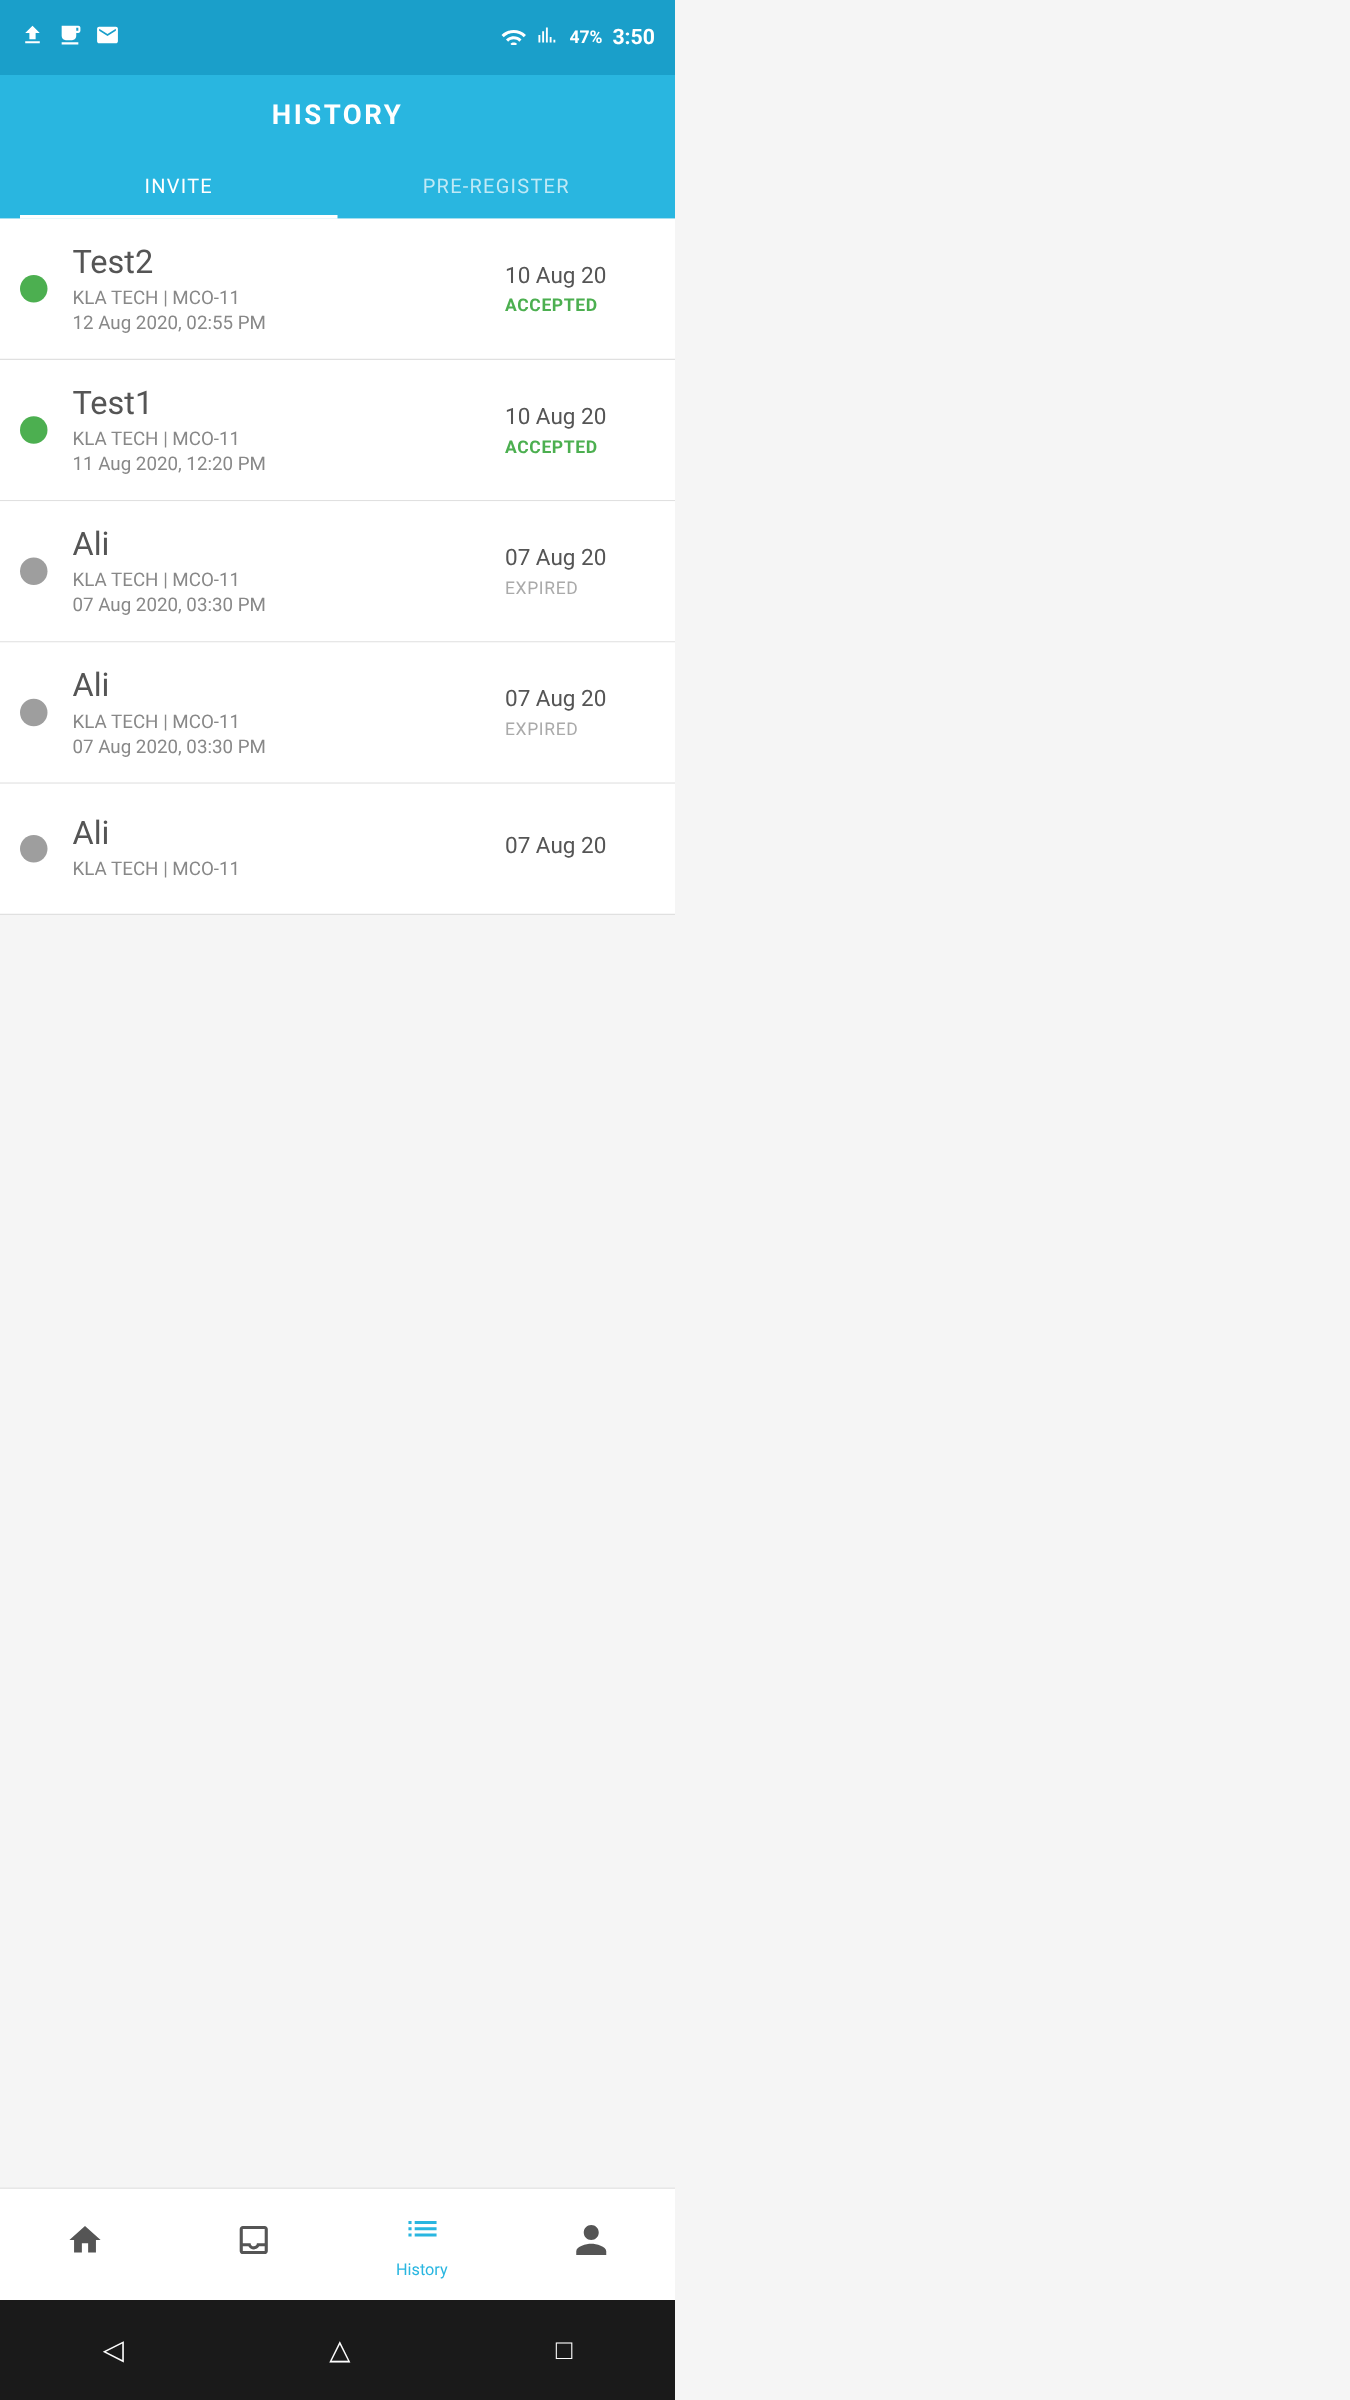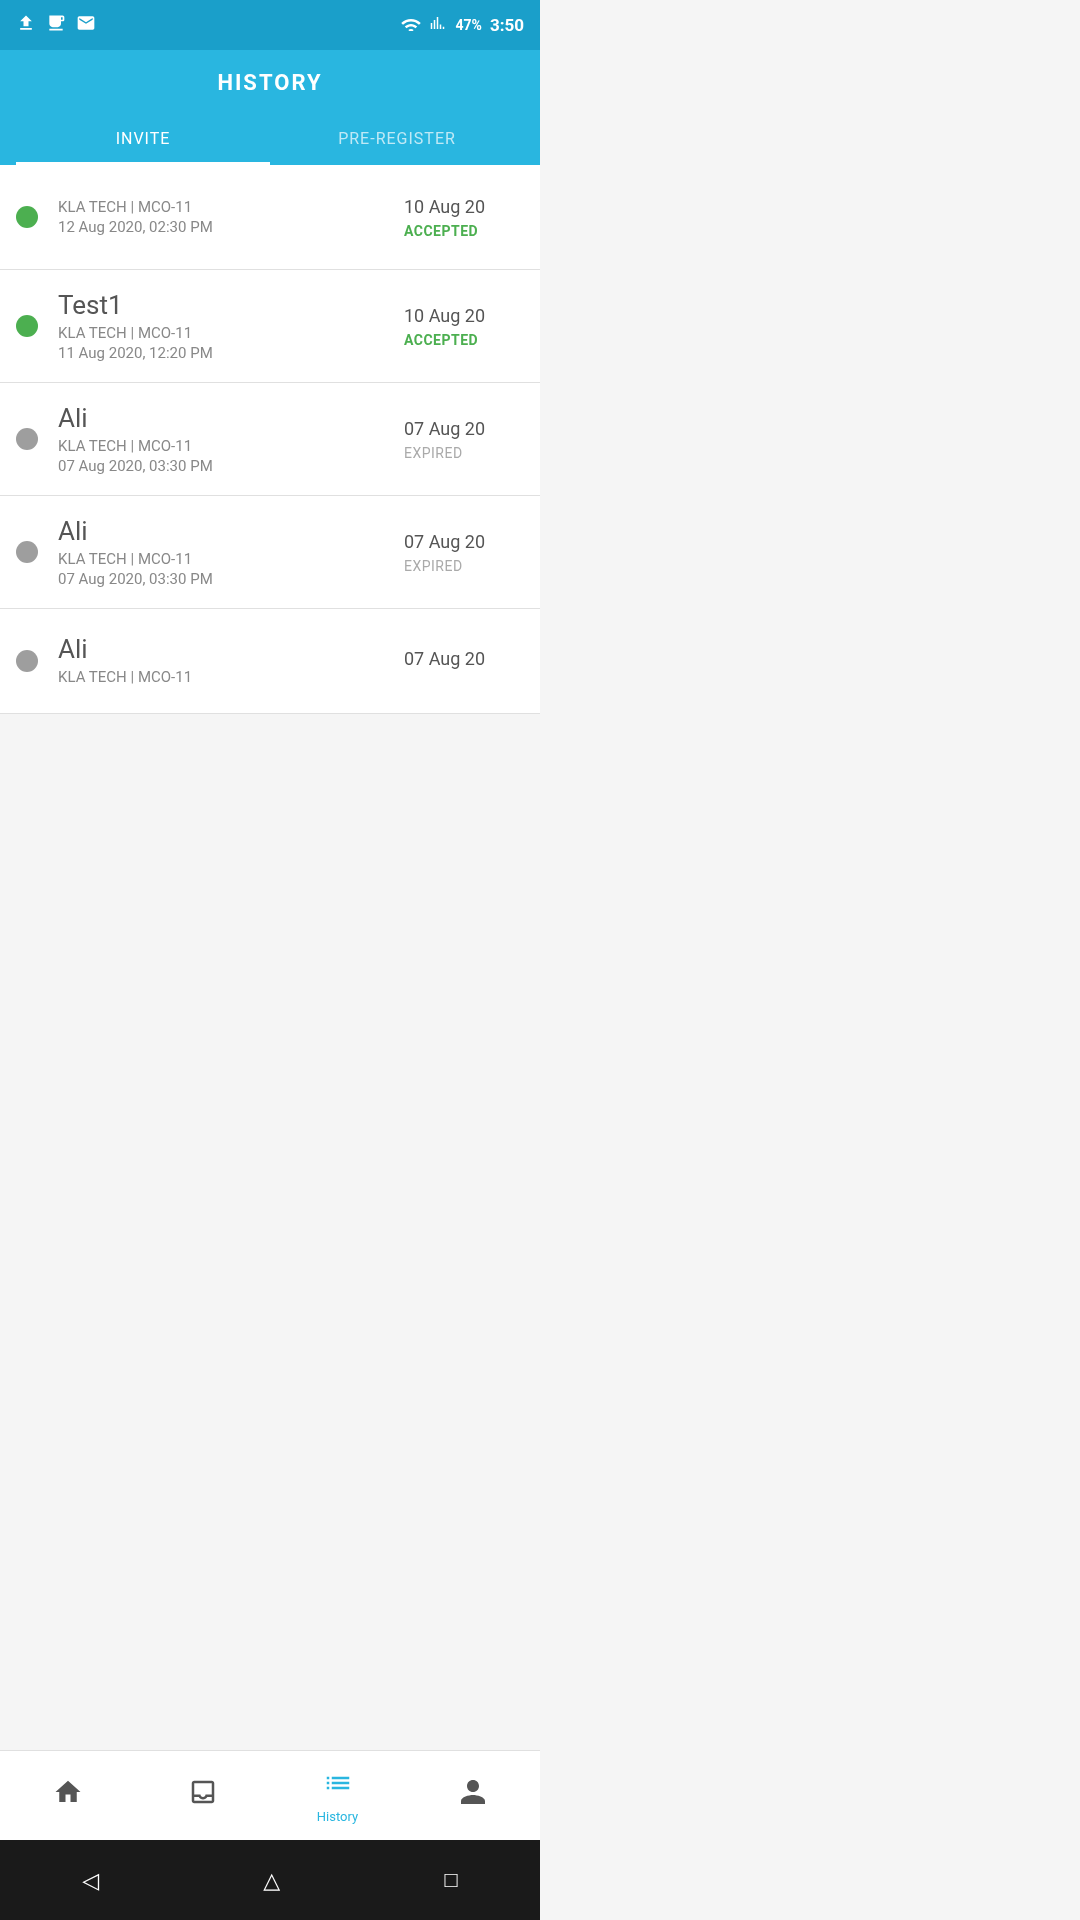--- a/index.html
+++ b/index.html
@@ -10,21 +10,21 @@
       height: 1920px;
       background: #f5f5f5;
       font-family: 'Roboto', Arial, sans-serif;
       overflow: hidden;
       position: relative;
     }
 
     
     .status-bar {
       background: #1a9fca;
-      height: 50px;
+      height: 60px;
       display: flex;
       align-items: center;
       justify-content: space-between;
       padding: 0 16px;
     }
     .status-bar-left {
       display: flex;
       align-items: center;
       gap: 10px;
     }
@@ -240,22 +240,23 @@
   <div class="tabs">
     <div class="tab active">INVITE</div>
     <div class="tab">PRE-REGISTER</div>
   </div>
 </div>
 
 <div class="content" id="list-container">
 <div class="list-item">
       <div class="dot green"></div>
       <div class="item-info">
-        <div class="item-sub">KLA TECH  | MCO-11</div>
-        <div class="item-date-small">12 Aug 2020, 02:30 PM</div>
+        <div class="item-name">Test2</div>
+        <div class="item-sub">KLA TECH  | MCO-11</div>
+        <div class="item-date-small">12 Aug 2020, 02:55 PM</div>
       </div>
       <div class="item-right">
         <div class="item-date">10 Aug 20</div>
         <div class="status-accepted">ACCEPTED</div>
       </div>
     </div>
     <div class="list-item">
       <div class="dot green"></div>
       <div class="item-info">
         <div class="item-name">Test1</div>

